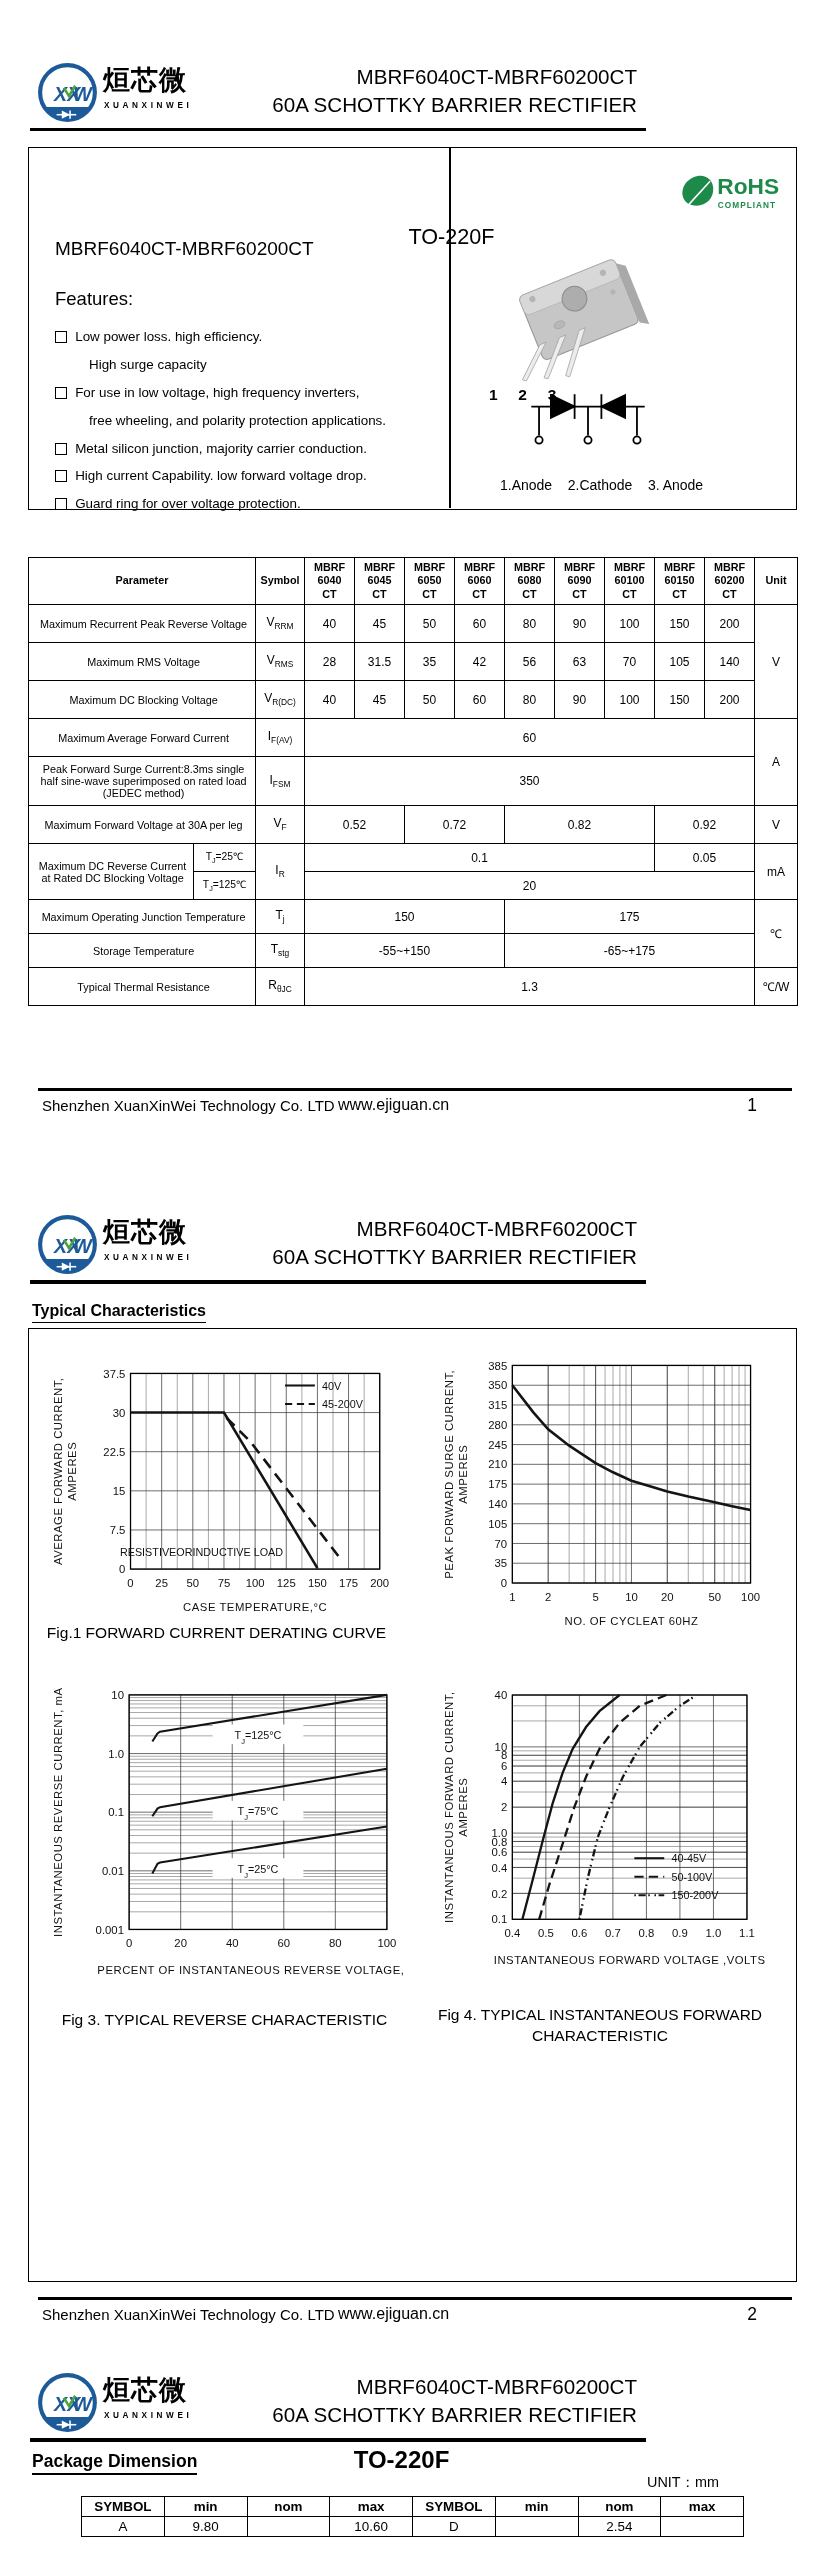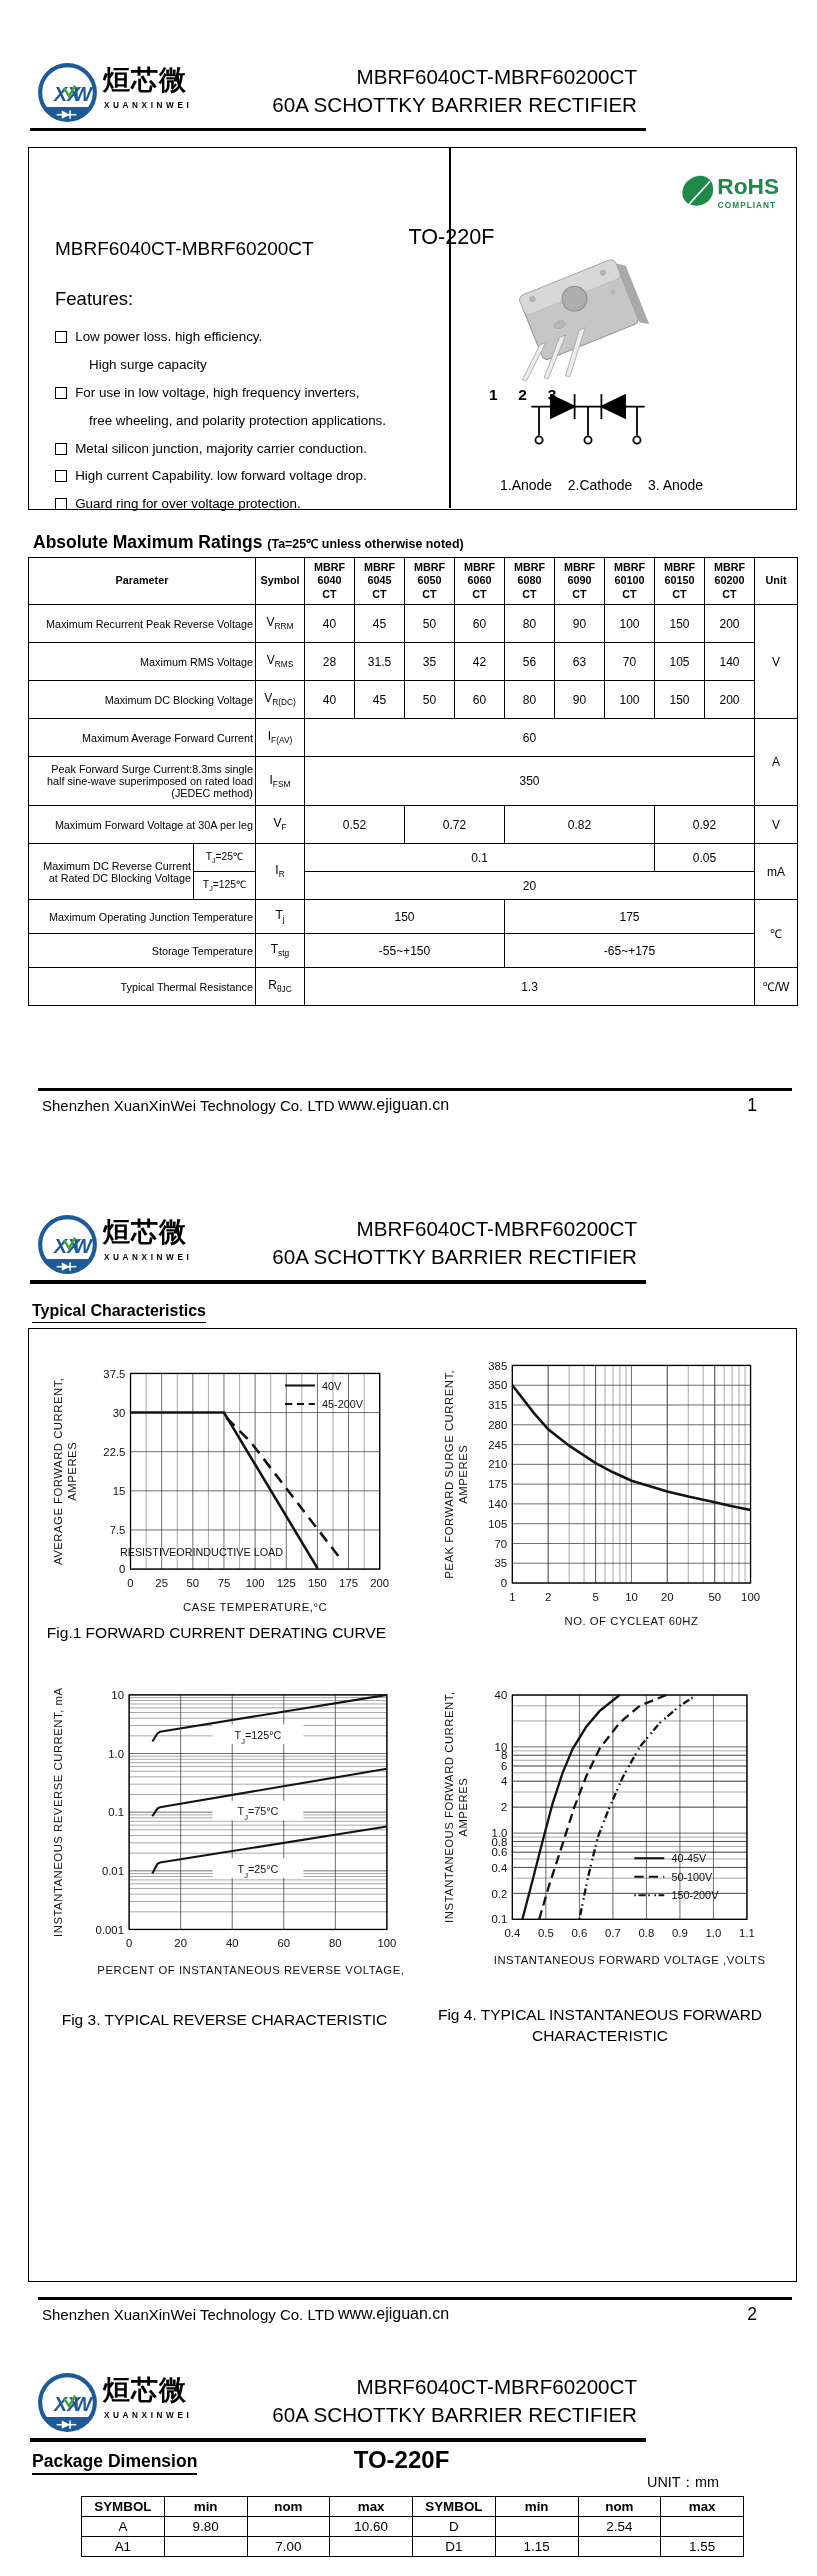--- a/index.html
+++ b/index.html
@@ -34,21 +34,21 @@
   .pins-label{position:absolute;left:460px;top:238px;font-size:15.5px;font-weight:700;letter-spacing:8.2px}
   .diode-svg{position:absolute;left:492px;top:242px}
   .pin-names{position:absolute;left:471px;top:329px;font-size:14px;white-space:pre}
   .amr-title{position:absolute;left:33px;top:532px;font-size:17.5px;font-weight:700}
   .amr-note{font-size:12.4px;font-weight:700}
   table.ratings{position:absolute;left:28px;top:557px;width:769px;border-collapse:collapse;table-layout:fixed;
                 border:1.5px solid #000}
   .ratings td,.ratings th{border:1px solid #000;text-align:center;vertical-align:middle;
                           font-size:12px;padding:1px 2.1px;overflow:hidden}
   .ratings th{font-weight:700;font-size:10.8px;white-space:pre-line;line-height:1.25}
-  .ratings td.param{text-align:right;font-size:10.8px;padding-left:5.2px}
+  .ratings td.param{text-align:center;font-size:10.8px;padding-left:5.2px}
   .ratings td.cond{font-size:10.3px}
   .ratings tr.rh{height:47px}
   .ratings tr.r72{height:38px}
   .ratings tr.r96{height:49px}
   .ratings tr.r55{height:28px}
   .ratings tr.r66{height:34px}
   .ratings td sub{font-size:70%}
   .small-val{font-size:10.3px}
   
   .tc-title{position:absolute;left:32px;top:1302px;font-size:16px;font-weight:600;border-bottom:1.5px solid #000;padding-bottom:1.5px}
@@ -157,24 +157,20 @@
         <line x1="225" y1="32" x2="225" y2="88"></line>
         <circle cx="35" cy="97" r="7"></circle>
         <circle cx="130" cy="97" r="7"></circle>
         <circle cx="225" cy="97" r="7"></circle>
       </svg>
     </div>
 
     <div class="pin-names">1.Anode    2.Cathode    3. Anode</div>
   </div>
 
-  <div class="amr-title">
-    <span>Absolute Maximum Ratings</span>
-    <span class="amr-note">(Ta=25℃ unless otherwise noted)</span>
-  </div>
 
   <table class="ratings">
     <colgroup>
       <col style="width:165px">
         <col style="width:62px">
         <col style="width:49px">
       <col style="width:50px">
         <col style="width:50px">
         <col style="width:50px">
         <col style="width:50px">
@@ -651,27 +647,17 @@
         <tr>
           <td>A</td>
           <td>9.80</td>
           <td></td>
           <td>10.60</td>
           <td>D</td>
           <td></td>
           <td>2.54</td>
           <td></td>
         </tr>
-        <tr>
-          <td>A1</td>
-          <td></td>
-          <td>7.00</td>
-          <td></td>
-          <td>D1</td>
-          <td>1.15</td>
-          <td></td>
-          <td>1.55</td>
-        </tr>
       </tbody>
     </table>
 
 </div>
 
 
 </body></html>

